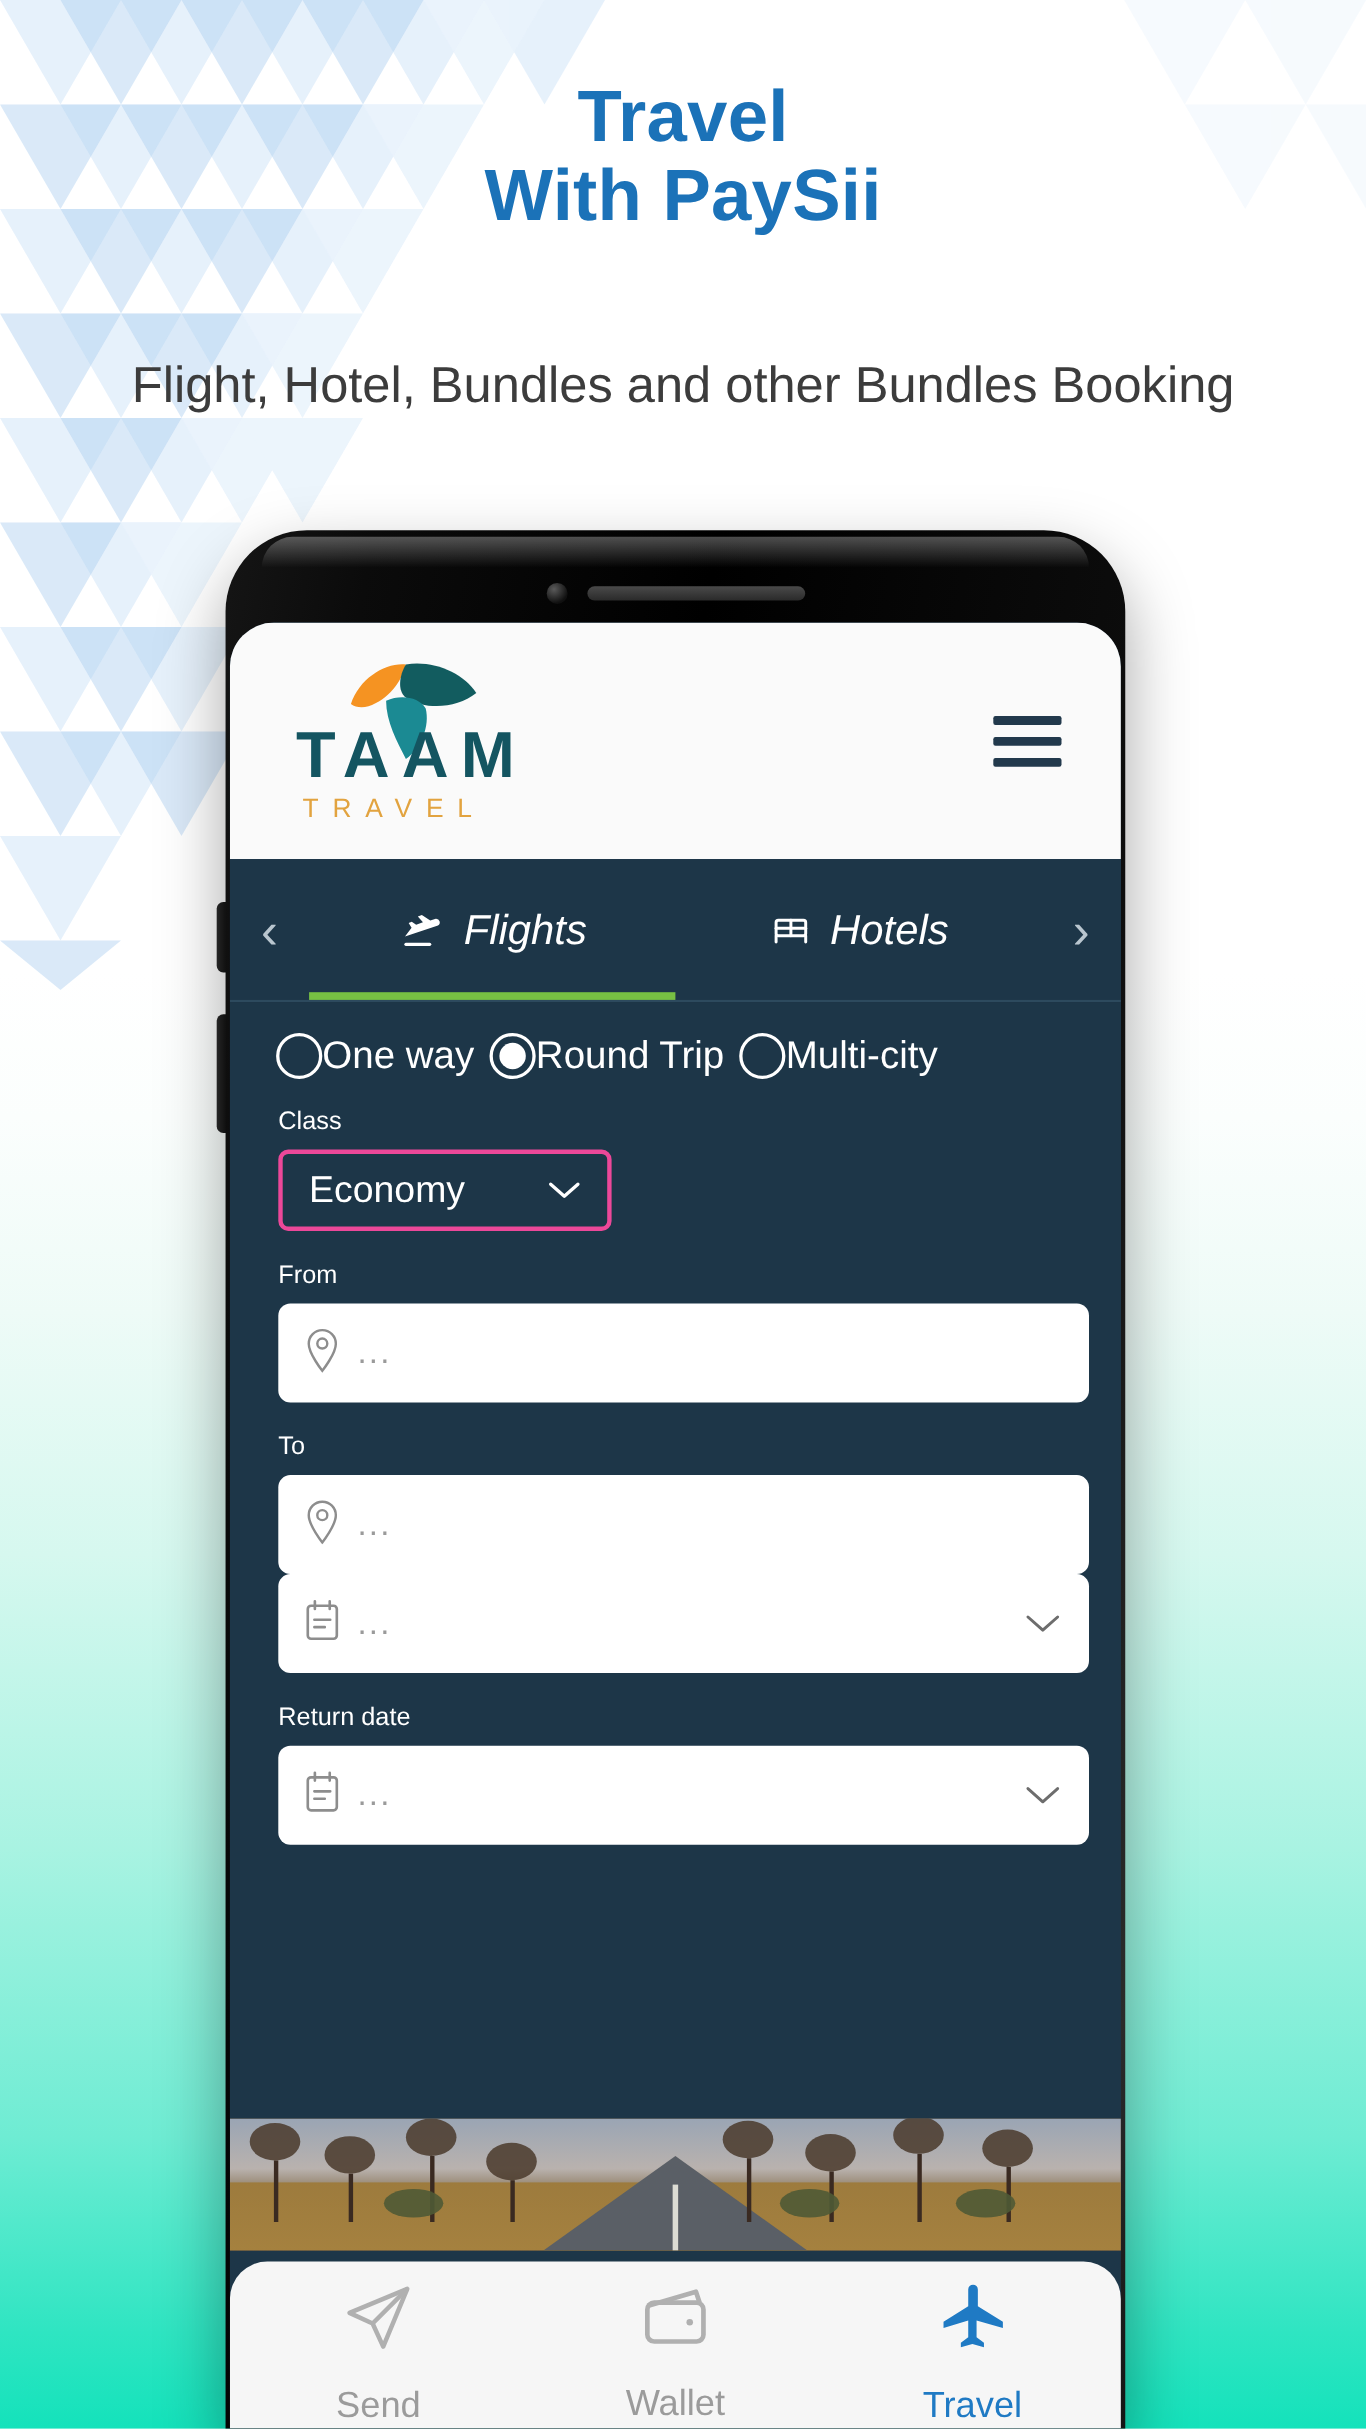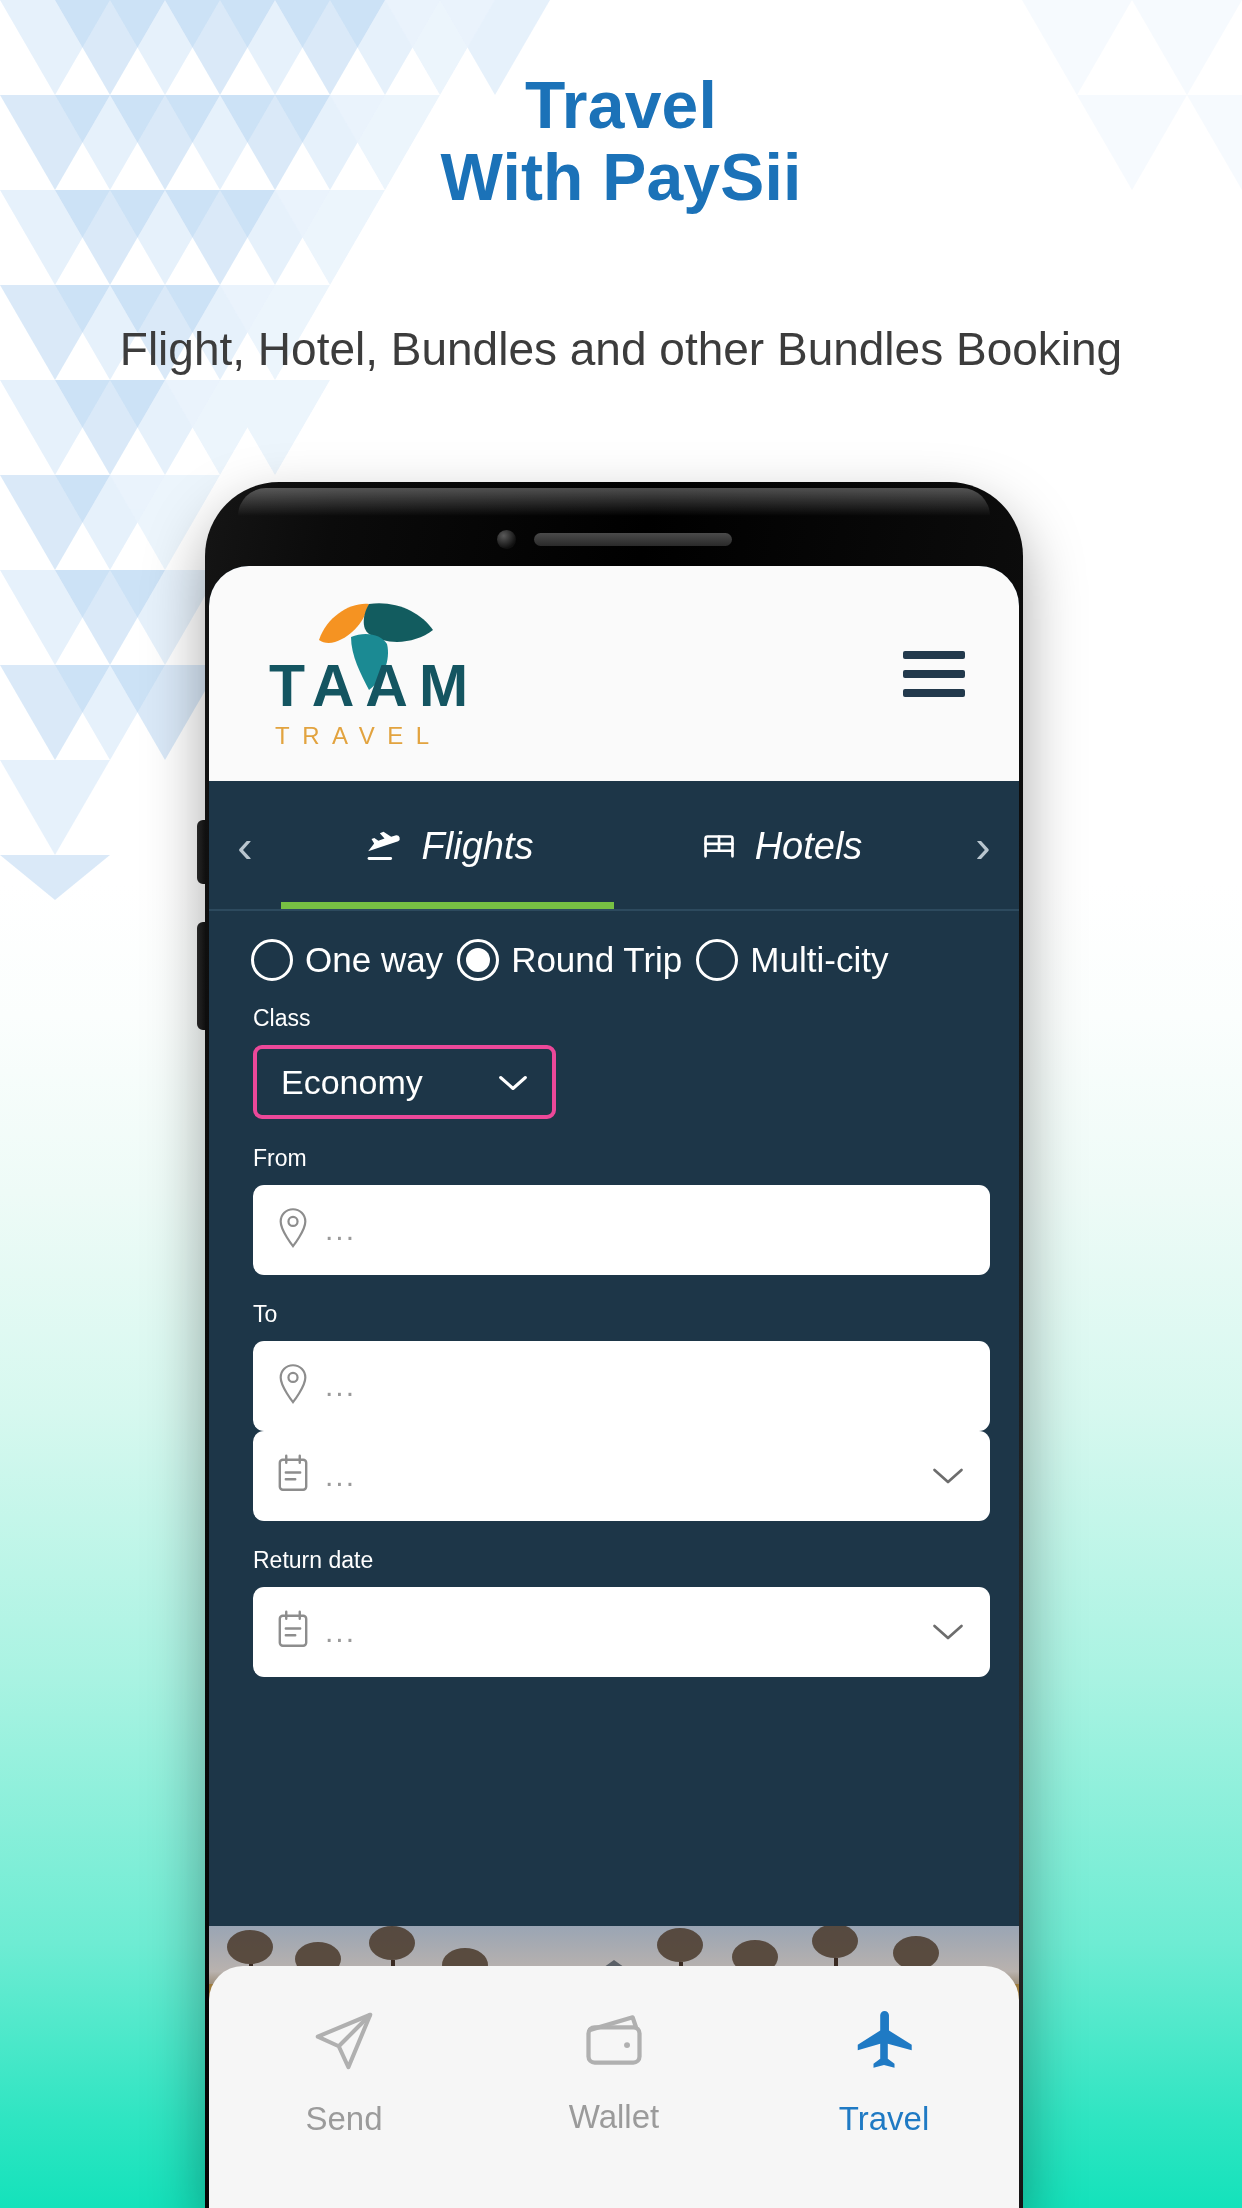--- a/index.html
+++ b/index.html
@@ -130,21 +130,21 @@
   #tabbar-divider {
     position:absolute; left:0; right:0; bottom:0; height:2px; background:#2d4a5e;
   }
 
   
   #form {
     padding:28px 24px 0 24px; background:#1d3648;
     height:1015px; position:relative;
   }
   #trip-types { display:flex; align-items:center; gap:14px; padding-left:18px; margin-bottom:24px; }
-  .radio-item { display:flex; align-items:center; gap:12px; cursor:pointer; }
+  .radio-item { display:flex; align-items:center; cursor:pointer; }
   .radio {
     width:42px; height:42px; border-radius:50%;
     border:3px solid #ffffff; box-sizing:border-box;
     display:flex; align-items:center; justify-content:center; flex:0 0 42px;
   }
   .radio .dot { width:24px; height:24px; border-radius:50%; background:#fff; display:none; }
   .radio.checked .dot { display:block; }
   .radio-label { color:#ffffff; font-size:35px; white-space:nowrap; }
 
   .field-label {
@@ -180,23 +180,23 @@
   }
   .tree::after {
     content:""; position:absolute; left:-22px; bottom:100%;
     width:46px; height:34px; border-radius:50%;
     background:#4a3a2c; opacity:.85;
   }
   .bush { position:absolute; bottom:30px; width:54px; height:26px; border-radius:50%; background:#4f5a35; opacity:.9; }
 
   
   #bottom-nav {
-    position:absolute; left:0; right:0; bottom:0; height:242px;
+    position:absolute; left:0; right:0; bottom:0; height:152px;
     background:#f6f6f6; border-radius:34px 34px 0 0;
-    display:flex; align-items:flex-start; padding-top:40px;
+    display:flex; align-items:flex-start; padding-top:16px;
   }
   .nav-item {
     flex:1; display:flex; flex-direction:column; align-items:center; gap:20px; cursor:pointer;
   }
   .nav-label { font-size:33px; color:#9b9b9b; }
   .nav-item.active .nav-label { color:#1f7ac4; }
 </style>
 </head>
 <body>
 

